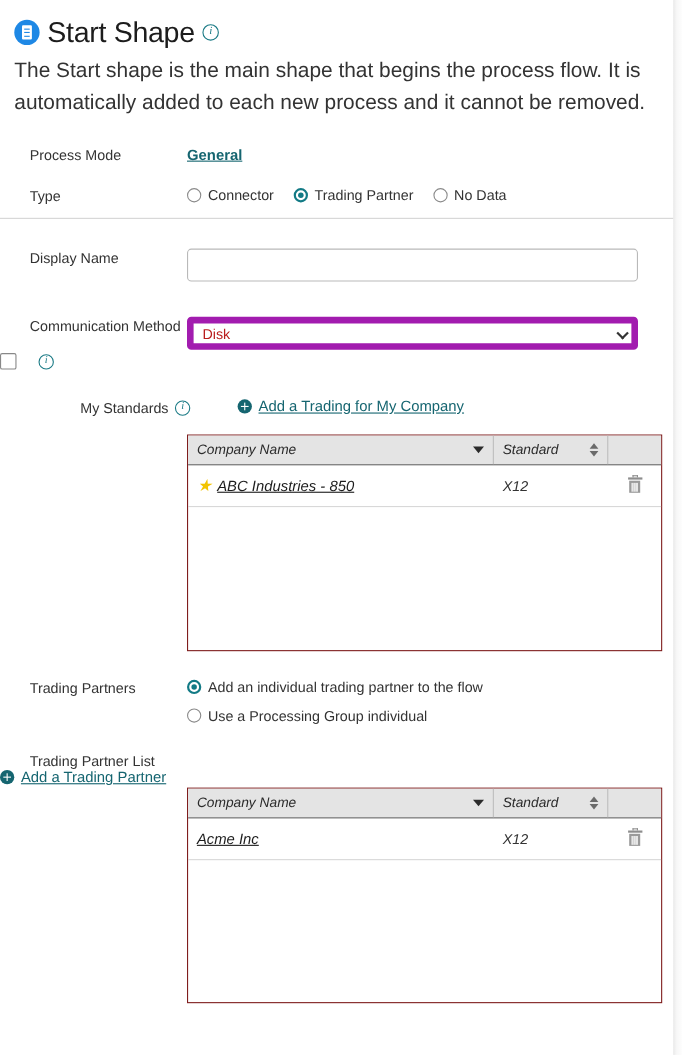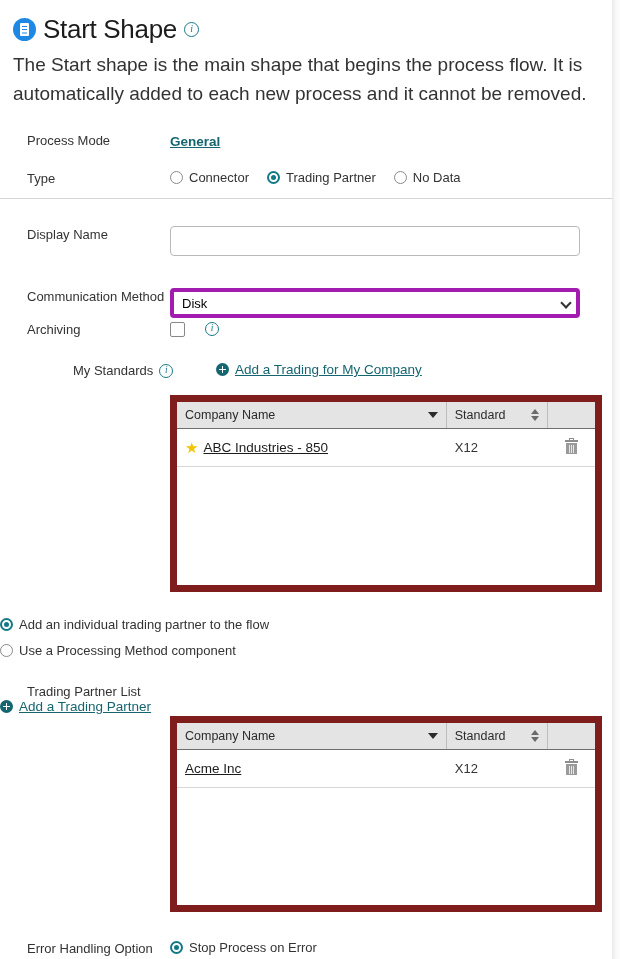--- a/index.html
+++ b/index.html
@@ -105,22 +105,22 @@
   .text-input {
     width: 410px; height: 30px;
     border: 1px solid #b9b9b9; border-radius: 4px;
     background: #fff; font-size: 13px; color: #333;
     padding: 0 8px; outline: none;
     font-family: "Liberation Sans", sans-serif;
   }
   .select-wrap { position: relative; width: 410px; }
   .select-input {
     width: 410px; height: 30px;
-    border: 4px solid #a21caf; border-radius: 4px;
-    background: #fff; font-size: 13px; color: #000000;
+    border: 6px solid #a21caf; border-radius: 4px;
+    background: #fff; font-size: 13px; color: #b91c1c;
     padding: 0 26px 0 8px; outline: none; appearance: none;
     font-family: "Liberation Sans", sans-serif;
   }
   .chevron {
     position: absolute; right: 10px; top: 11px;
     width: 8px; height: 8px; pointer-events: none;
     border-right: 2px solid #333; border-bottom: 2px solid #333;
     transform: rotate(45deg);
   }
   .checkbox {
@@ -134,23 +134,24 @@
     width: 13px; height: 13px; border-radius: 50%;
     background: #156570; position: relative; flex: none;
   }
   .plus-icon::before, .plus-icon::after {
     content: ""; position: absolute; background: #fff;
   }
   .plus-icon::before { left: 3px; top: 5.8px; width: 7px; height: 1.6px; }
   .plus-icon::after  { top: 3px; left: 5.7px; height: 7px; width: 1.6px; }
 
   .tbl {
-    border: 7px solid #7f1d1d;
+    border: 1px solid #7f1d1d;
     background: #fff;
     width: 432px;
+    font-style: italic;
   }
   .tbl-head {
     display: flex; background: #e4e4e4;
     border-bottom: 1px solid #6e6e6e;
     height: 27px; align-items: center;
   }
   .th {
     font-size: 12.5px; color: #2b2b2b; font-weight: 400;
     display: flex; align-items: center; justify-content: space-between;
     height: 100%; padding: 0 8px;
@@ -261,21 +262,20 @@
     <div class="lbl">Communication Method</div>
     <div class="field">
       <div class="select-wrap">
         <input class="select-input" type="text" readonly="" value="Disk" style="">
         <span class="chevron"></span>
       </div>
     </div>
   </div>
 
   <div class="row" style="top:321px;">
-    <div class="lbl">Archiving</div>
     <div class="field" style="display:flex;align-items:center;gap:20px;">
       <span class="checkbox"></span>
       <span class="info-icon small">i</span>
     </div>
   </div>
 
   <div class="row" style="top:362px;margin-left:46px;">
     <div class="lbl lbl-inline">
       <span>My Standards</span>
       <span class="info-icon small">i</span>
@@ -314,28 +314,29 @@
           <span class="handle"></span>
             <span class="lid"></span>
             <span class="can"></span>
             <span class="mid"></span>
         </span>
       </div>
     </div>
   </div>
 
   <div class="row" style="top:617px;">
+    <div class="lbl">Trading Partners</div>
     <div class="field stack">
       <label class="radio-item">
         <span class="radio checked"></span>
         <span>Add an individual trading partner to the flow</span>
       </label>
       <label class="radio-item">
         <span class="radio"></span>
-        <span>Use a Processing Method component</span>
+        <span>Use a Processing Group individual</span>
       </label>
     </div>
   </div>
 
   <div class="row" style="top:683px;flex-direction:column;">
     <div class="lbl">Trading Partner List</div>
     <div class="field">
       <div class="add-link">
         <span class="plus-icon"></span>
         <span class="link">Add a Trading Partner</span>
@@ -367,23 +368,14 @@
         <span class="trash">
           <span class="handle"></span>
             <span class="lid"></span>
             <span class="can"></span>
             <span class="mid"></span>
         </span>
       </div>
     </div>
   </div>
 
-  <div class="row" style="top:940px;">
-    <div class="lbl">Error Handling Option</div>
-    <div class="field">
-      <label class="radio-item">
-        <span class="radio checked"></span>
-        <span>Stop Process on Error</span>
-      </label>
-    </div>
-  </div>
 
 </div>
 
 </body></html>

